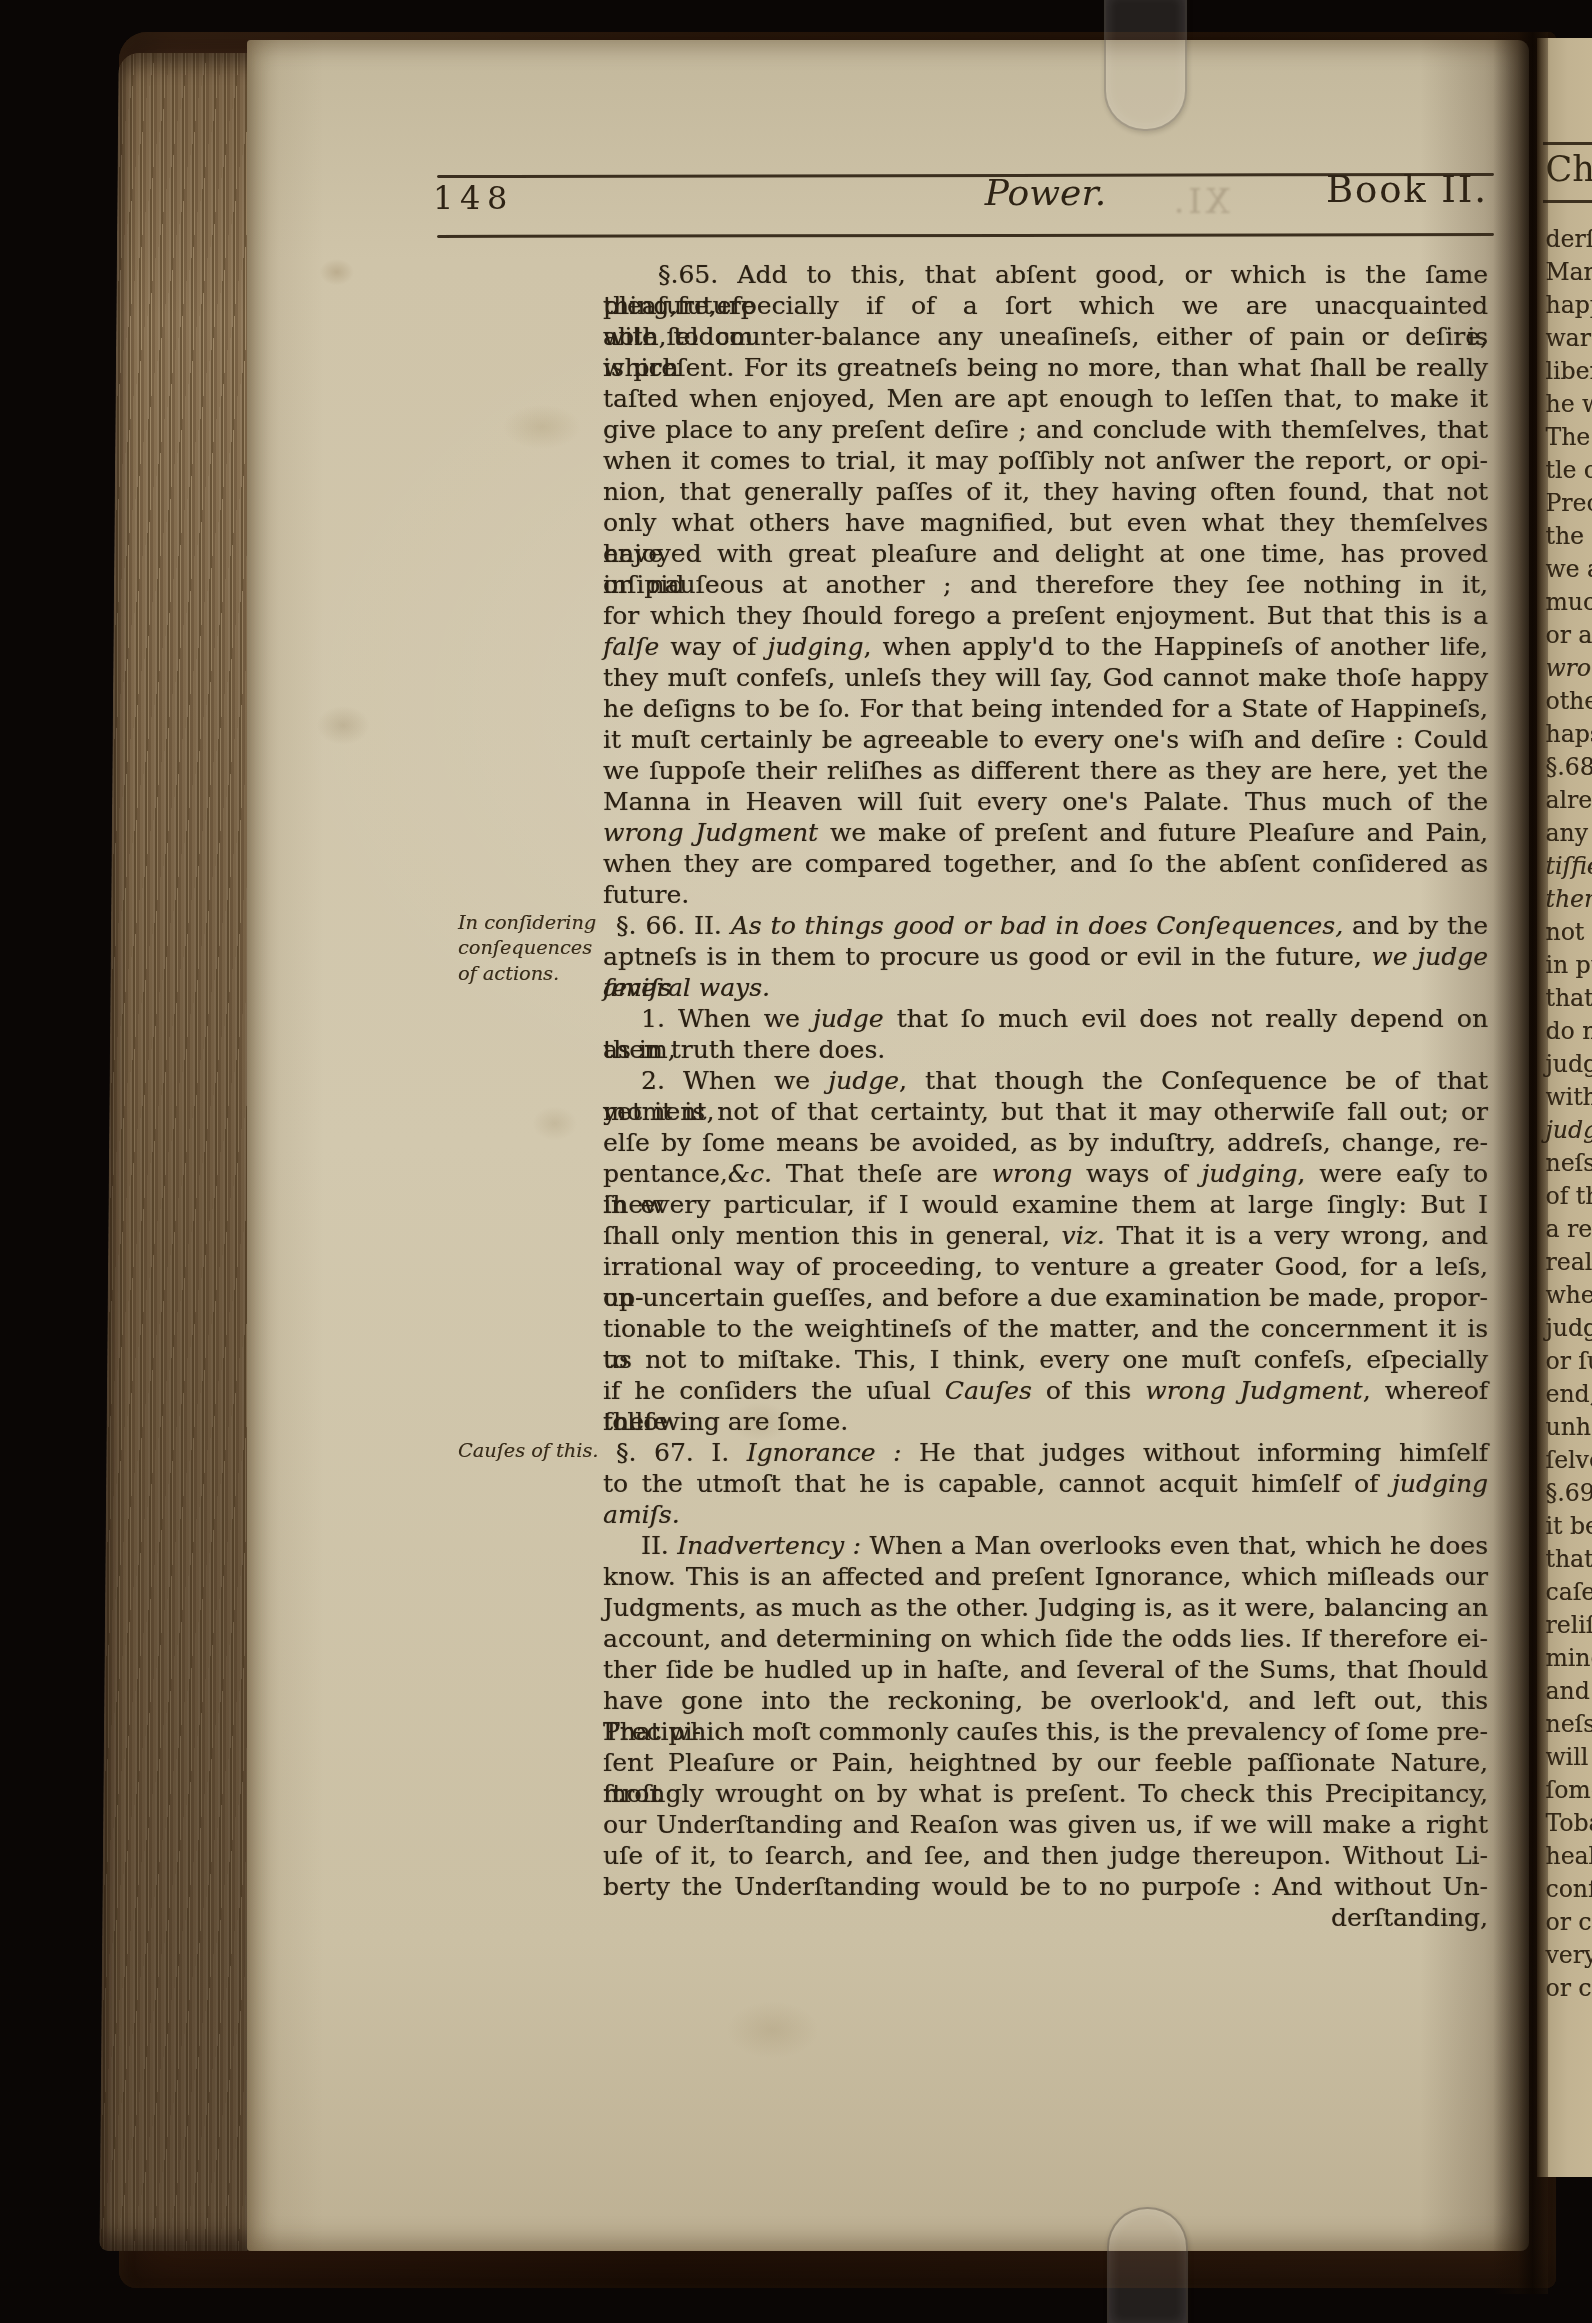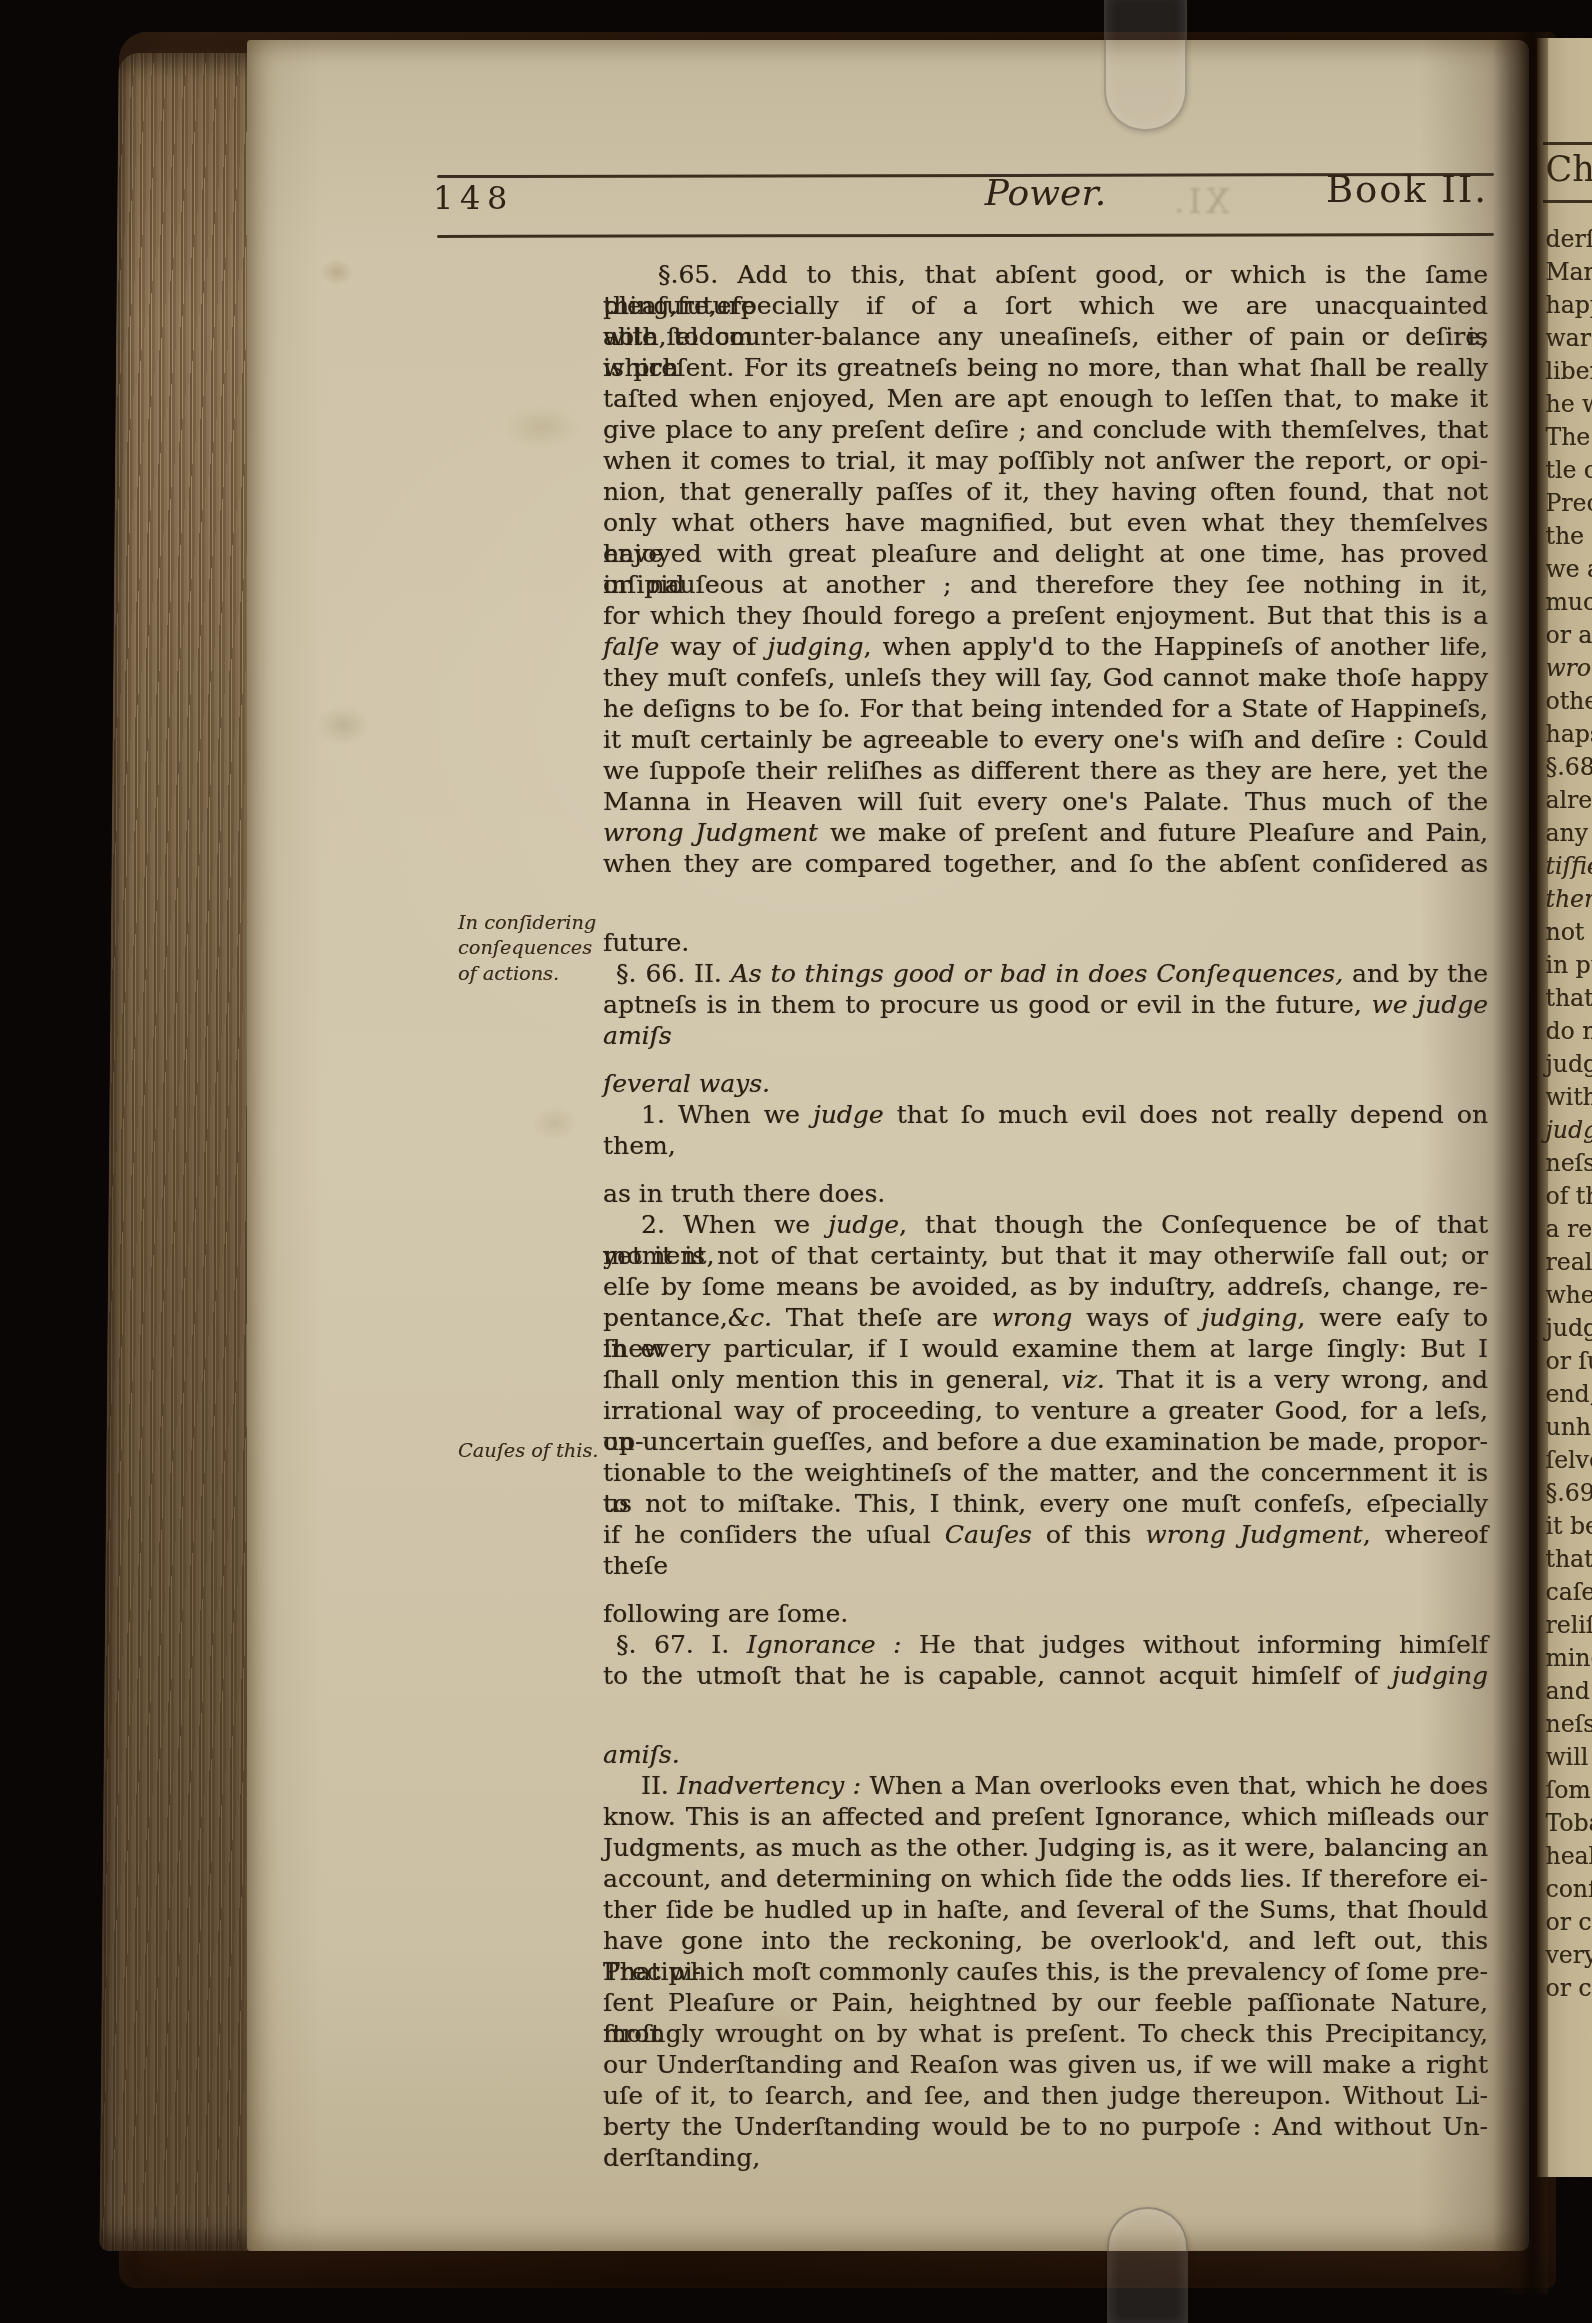--- a/index.html
+++ b/index.html
@@ -41,22 +41,22 @@
             font-style:italic;font-size:36px;color:#2e2315;}
   .bookno{position:absolute;left:356px;top:128px;width:885px;text-align:right;
           font-size:37px;color:#2e2315;letter-spacing:1.9px;}
   .ghost{position:absolute;left:923px;top:141px;font-size:34px;color:rgba(70,52,28,.20);
          transform:scaleX(-1);filter:blur(1.1px);letter-spacing:3.8px;}
   
   .textcol{position:absolute;left:356px;top:219px;width:885px;font-size:25px;
            line-height:31px;color:#2a2013;
            text-shadow:0.3px 0.4px 0.7px rgba(42,32,19,.55);}
   .line{text-align:justify;text-align-last:justify;height:31px;}
-  .line.last{text-align-last:left;margin-top:48px;}
-  .catchword{height:31px;}
+  .line.last{text-align-last:left;}
+  .catchword{text-align:right;height:31px;}
   .mnote{position:absolute;left:211px;width:141px;font-style:italic;font-size:19.3px;
          line-height:25.4px;color:#372b19;text-shadow:0.3px 0.3px 0.6px rgba(55,43,25,.4);}
   
   .page2{position:absolute;left:1537px;top:38px;width:56px;height:2139px;overflow:hidden;
          background:linear-gradient(90deg,#5e4728 0%,#937d59 7%,#b5a685 24%,#c2b392 55%,#c6b795 100%);}
   .p2rule{position:absolute;left:5.6px;width:56px;height:2.8px;background:#3c301f;}
   .p2head{position:absolute;left:8.5px;top:111px;font-size:35px;color:#322715;}
   .p2col{position:absolute;left:8.5px;top:185px;width:113px;font-size:23.5px;line-height:33px;
          color:#33271７7;color:#332717;white-space:nowrap;text-shadow:0.3px 0.3px 0.6px rgba(50,39,23,.5);}
   .gutter{position:absolute;left:1493px;top:32px;width:55px;height:2262px;pointer-events:none;

